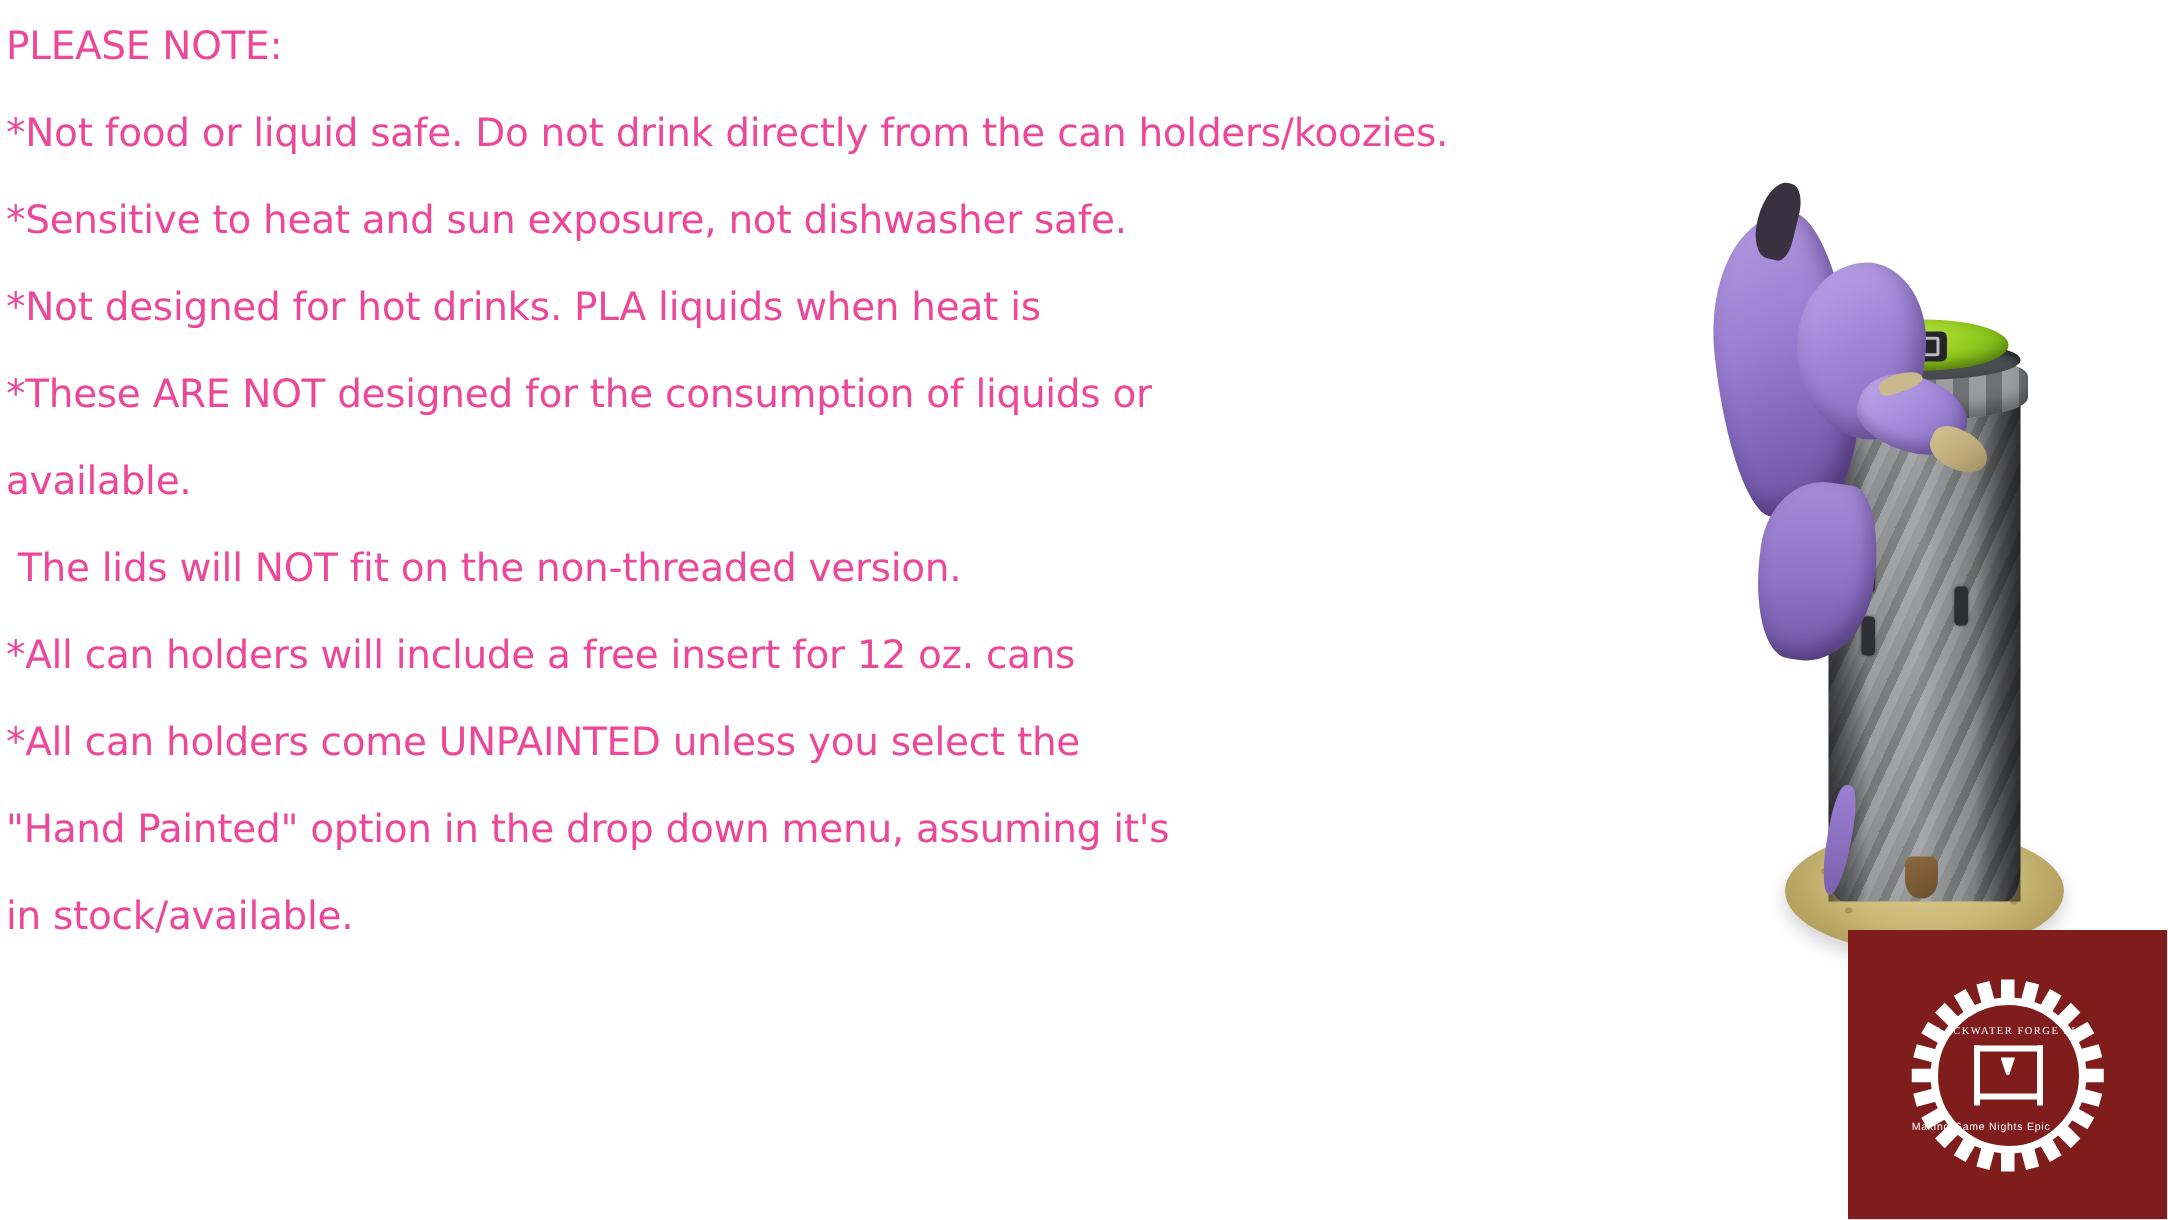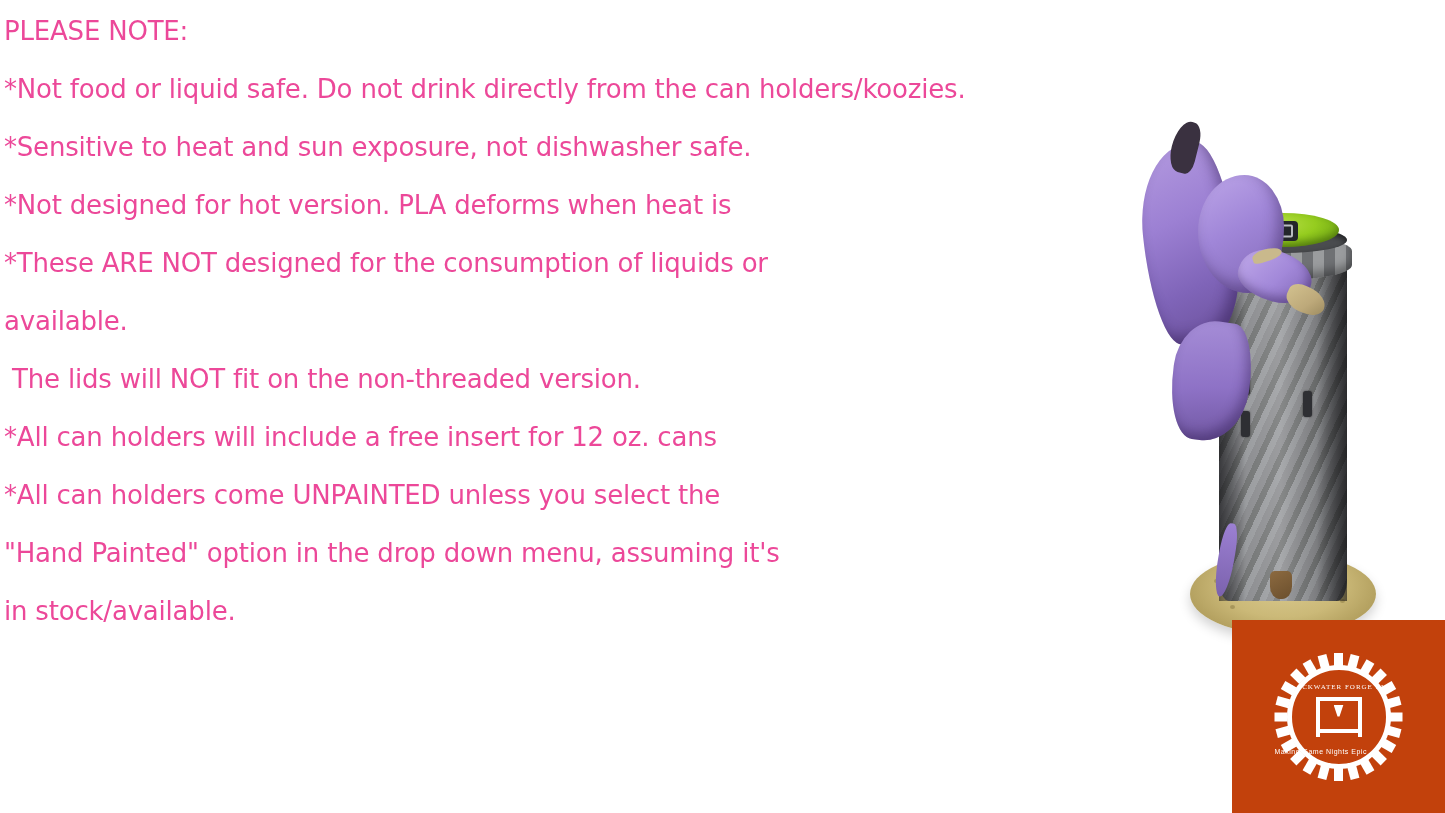--- a/index.html
+++ b/index.html
@@ -250,21 +250,21 @@
     border-radius: 20% 20% 45% 45%;
   }
 
   
   #logo-badge {
     position: absolute;
     right: 0px;
     bottom: 0px;
     width: 213px;
     height: 193px;
-    background: #c2410c;
+    background: #7f1d1d;
     overflow: hidden;
   }
   .gear {
     position: absolute;
     left: 50%;
     top: 50%;
     transform: translate(-50%,-50%);
     width: 128px;
     height: 128px;
   }
@@ -352,21 +352,21 @@
     clip-path: polygon(0 0, 100% 0, 60% 100%, 40% 100%);
   }
 </style>
 </head>
 <body>
 
 <div id="notice-block">
   <div class="notice-line">PLEASE NOTE:</div>
   <div class="notice-line">*Not food or liquid safe. Do not drink directly from the can holders/koozies.</div>
   <div class="notice-line">*Sensitive to heat and sun exposure, not dishwasher safe.</div>
-  <div class="notice-line">*Not designed for hot version. PLA deforms when heat is</div>
+  <div class="notice-line">*Not designed for hot drinks. PLA liquids when heat is</div>
   <div class="notice-line">*These ARE NOT designed for the consumption of liquids or</div>
   <div class="notice-line">available.</div>
   <div class="notice-line"> The lids will NOT fit on the non-threaded version.</div>
   <div class="notice-line">*All can holders will include a free insert for 12 oz. cans</div>
   <div class="notice-line">*All can holders come UNPAINTED unless you select the</div>
   <div class="notice-line">"Hand Painted" option in the drop down menu, assuming it's</div>
   <div class="notice-line">in stock/available.</div>
 </div>
 
 <div id="product-photo">

